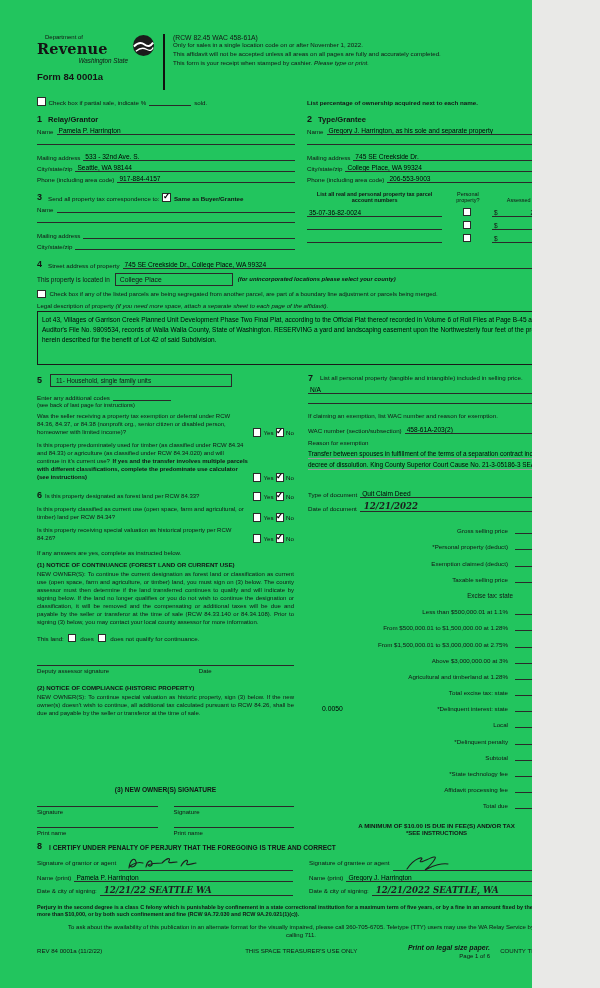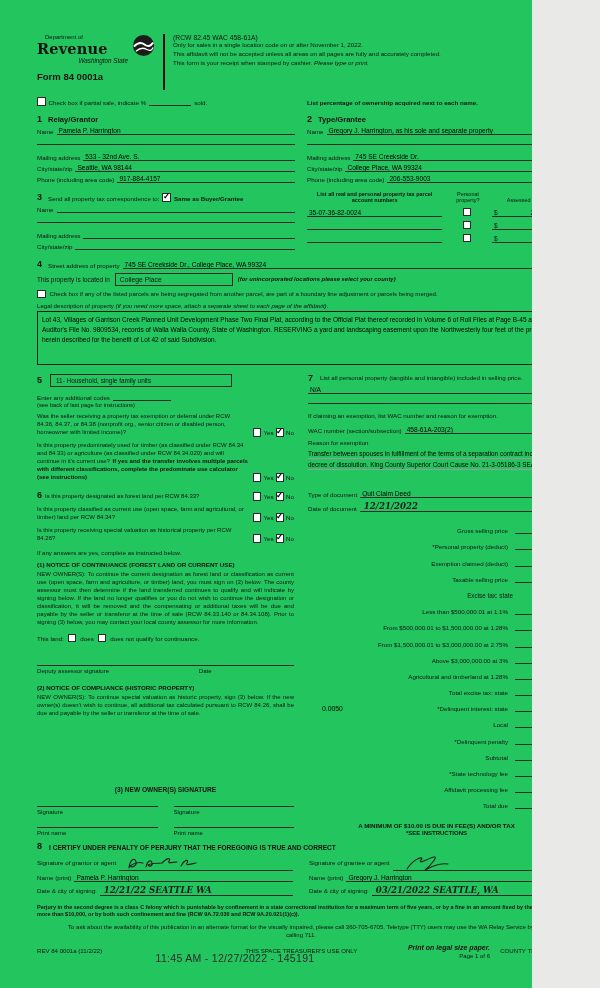--- a/index.html
+++ b/index.html
@@ -562,35 +562,34 @@
                 <path d="M6,14 C14,2 24,1 20,5 C16,10 28,3 33,2 C38,1 28,12 24,15 C32,10 42,8 47,9" stroke="#1e1e1e" stroke-width="1.1" fill="none" stroke-linecap="round"></path>
               </svg>
             </span>
           </div>
           <div class="sig8-row">
             <span class="flabel">Name (print)</span>
             <span class="fill grow typed">Gregory J. Harrington</span>
           </div>
           <div class="sig8-row">
             <span class="flabel">Date &amp; city of signing:</span>
-            <span class="fill grow hand">03/21/2022   SEATTLE, WA</span>
+            <span class="fill grow hand">12/21/2022   SEATTLE, WA</span>
           </div>
         </div>
       </div>
     </div>
 
     <div class="footer">
       <div class="perjury">Perjury in the second degree is a class C felony which is punishable by confinement in a state correctional institution for a maximum term of five years, or by a fine in an amount fixed by the court of not more than $10,000, or by both such confinement and fine (RCW 9A.72.030 and RCW 9A.20.021(1)(c)).</div>
       <div class="alt-format">To ask about the availability of this publication in an alternate format for the visually impaired, please call 360-705-6705. Teletype (TTY) users may use the WA Relay Service by calling 711.</div>
       <div class="treasurer-row">
         <span>REV 84 0001a (11/2/22)</span>
         <span>THIS SPACE TREASURER'S USE ONLY</span>
         <span>COUNTY TREASURER</span>
       </div>
     </div>
   </div>
 
   <div class="print-note">
     <div class="pn1">Print on legal size paper.</div>
     <div class="pn2">Page 1 of 6</div>
   </div>
-  <div class="timestamp">11:45 AM - 12/27/2022 - 145191</div>
 </div>
 
 </body></html>

